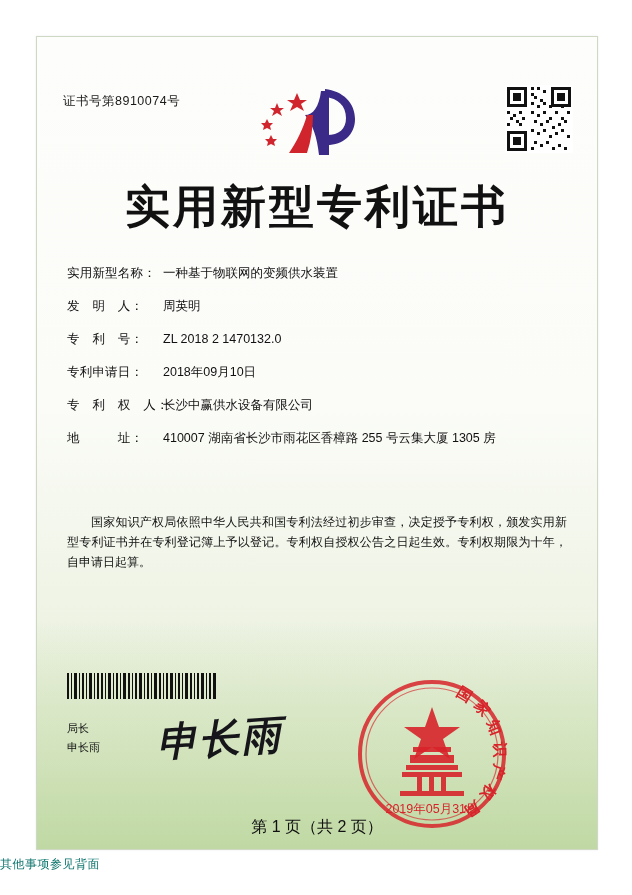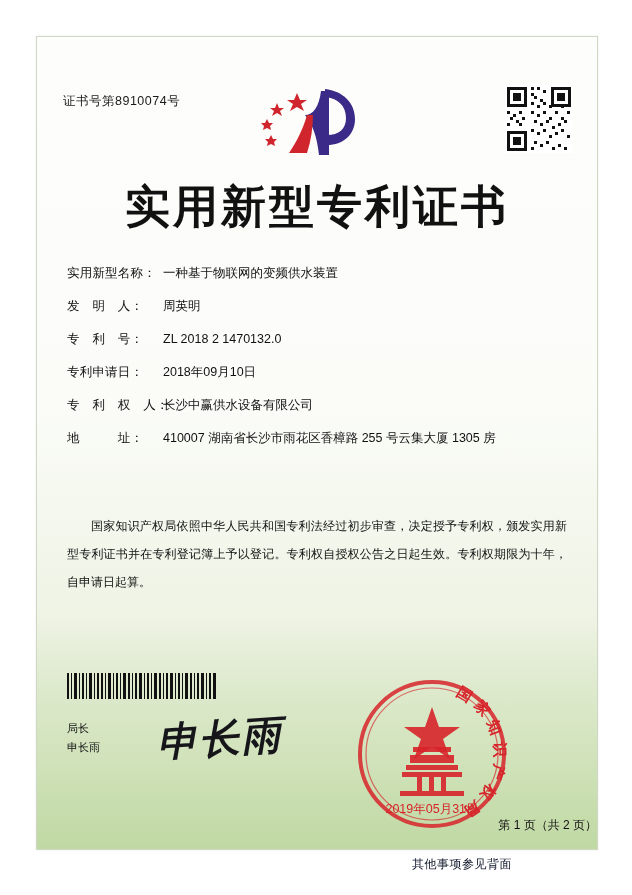--- a/index.html
+++ b/index.html
@@ -111,21 +111,21 @@
     position: absolute;
     left: 372px;
     top: 0;
   }
 
   .para {
     position: absolute;
     left: 30px;
     right: 30px;
     font-size: 12px;
-    line-height: 28px;
+    line-height: 20px;
     color: #111;
     text-align: justify;
     text-indent: 24px;
   }
   .para.p1 { top: 475px; }
   .para.p2 { top: 552px; }
 
   .barcode {
     position: absolute;
     left: 30px;
@@ -163,32 +163,32 @@
     left: 318px;
     top: 640px;
     width: 155px;
     height: 155px;
   }
 
   .pagenum {
     position: absolute;
     left: 0; right: 0;
     top: 780px;
-    text-align: right;
-    font-size: 12px;
+    text-align: center;
+    font-size: 16px;
     color: #111;
   }
 
   .footnote {
     position: absolute;
     left: 0; right: 0;
     top: 856px;
-    text-align: right;
+    text-align: left;
     font-size: 12px;
-    color: #0f172a;
+    color: #0f766e;
     letter-spacing: 0.5px;
   }
 </style>
 </head>
 <body>
 
 <div class="page">
   <div class="sheet">
     <div class="inner">
 

